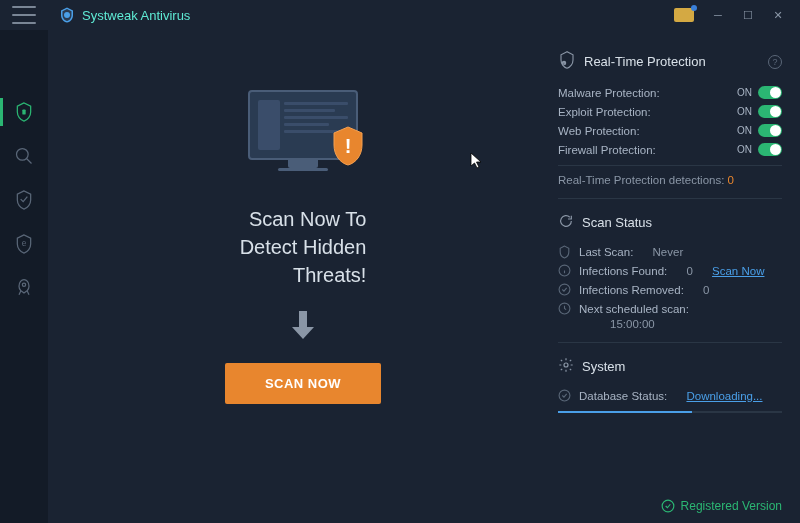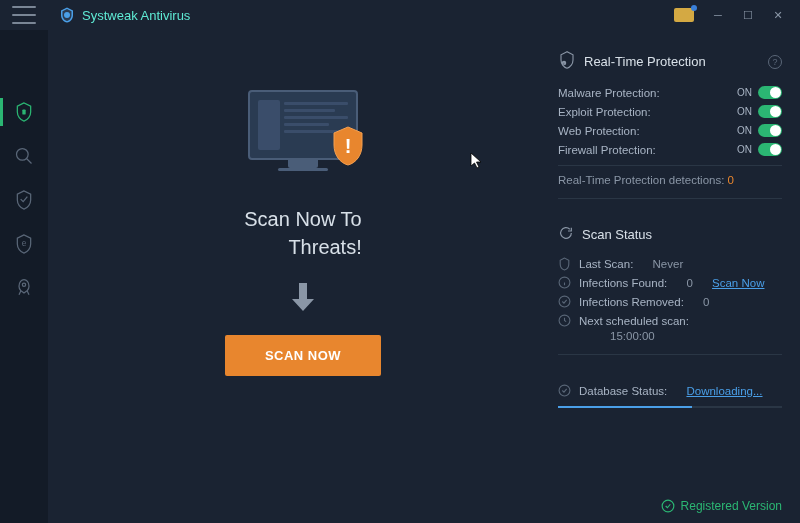--- a/index.html
+++ b/index.html
@@ -27,21 +27,21 @@
 .monitor-content{padding:8px;display:flex;gap:4px}
 .monitor-sidebar{width:22px;height:50px;background:#3a4d6a;border-radius:2px}
 .monitor-lines{flex:1;display:flex;flex-direction:column;gap:4px;padding-top:2px}
 .monitor-line{height:3px;background:#3a4d6a;border-radius:1px}
 .monitor-stand{width:30px;height:8px;background:#4a5d78;margin:0 auto;border-radius:0 0 2px 2px}
 .monitor-base{width:50px;height:3px;background:#4a5d78;margin:0 auto;border-radius:2px}
 .shield-overlay{position:absolute;right:-8px;bottom:8px;width:36px;height:42px}
 .scan-text{font-size:20px;color:#d8e0e8;text-align:right;line-height:1.4;font-weight:400;margin-bottom:20px}
 .arrow-down{color:#8a96a6;margin-bottom:18px}
 .scan-btn{background:#e8862e;color:#fff;border:none;padding:13px 40px;font-size:13px;font-weight:600;letter-spacing:0.5px;cursor:pointer;border-radius:2px}
-.right-panel{width:242px;padding-right:18px;display:flex;flex-direction:column;gap:26px;font-size:11.5px}
+.right-panel{width:242px;padding-right:18px;display:flex;flex-direction:column;gap:14px;font-size:11.5px}
 .section{border-bottom:1px solid #2a3645;padding-bottom:12px}
 .section:last-of-type{border-bottom:none}
 .section-header{display:flex;align-items:center;gap:8px;margin-bottom:10px;color:#d8e0e8;font-size:13px}
 .help-icon{margin-left:auto;width:14px;height:14px;border:1px solid #5a6778;border-radius:50%;display:flex;align-items:center;justify-content:center;font-size:9px;color:#5a6778;cursor:pointer}
 .status-msg{color:#8a96a6;font-size:11px;line-height:1.4;padding-left:2px;margin-bottom:8px;display:flex;align-items:flex-start;gap:6px}
 .chevron{color:#5a6778;font-size:10px;margin-top:2px}
 .protection-row{display:flex;align-items:center;justify-content:space-between;padding:3px 0;color:#a8b4c4}
 .toggle-group{display:flex;align-items:center;gap:6px}
 .on-label{font-size:10px;color:#a8b4c4}
 .toggle{width:24px;height:13px;background:#2bb673;border-radius:7px;position:relative;cursor:pointer}
@@ -139,20 +139,21 @@
         <div class="monitor-base"></div>
         <div class="shield-overlay">
           <svg width="36" height="42" viewBox="0 0 36 42">
               <path fill="#e8862e" stroke="#f5a050" stroke-width="1" d="M18 2L4 8v12c0 10 6 18 14 20 8-2 14-10 14-20V8L18 2z"></path>
               <text x="18" y="28" text-anchor="middle" font-size="20" font-weight="bold" fill="#fff">!</text>
             </svg>
         </div>
       </div>
       <div class="scan-text">
         <div>Scan Now To</div>
+        <div>Detect Hidden</div>
         <div>Threats!</div>
       </div>
       <div class="arrow-down">
         <svg width="28" height="32" viewBox="0 0 28 32">
             <path fill="currentColor" d="M10 2h8v16h7L14 30 3 18h7V2z"></path>
           </svg>
       </div>
       <button class="scan-btn">SCAN NOW</button>
     </div>
 
@@ -246,20 +247,29 @@
                 <circle cx="12" cy="12" r="10" fill="none" stroke="currentColor" stroke-width="2"></circle>
                 <path d="M12 7v5l3 2" fill="none" stroke="currentColor" stroke-width="2"></path>
               </svg>
             </span>
           <span>Next scheduled scan:</span>&nbsp;
         </div>
         <div class="schedule-time">15:00:00</div>
       </div>
 
       <div class="section">
+        <div class="section-header">
+          <span>
+            <svg width="16" height="16" viewBox="0 0 24 24">
+                <circle cx="12" cy="12" r="3" fill="none" stroke="#8a96a6" stroke-width="1.8"></circle>
+                <path fill="none" stroke="#8a96a6" stroke-width="1.8" d="M12 2v3M12 19v3M4.2 4.2l2.1 2.1M17.7 17.7l2.1 2.1M2 12h3M19 12h3M4.2 19.8l2.1-2.1M17.7 6.3l2.1-2.1"></path>
+              </svg>
+          </span>
+          <span>System</span>
+        </div>
         <div class="status-row">
           <span class="status-icon">
               <svg width="13" height="13" viewBox="0 0 24 24">
                 <circle cx="12" cy="12" r="10" fill="none" stroke="currentColor" stroke-width="2"></circle>
                 <path d="M8 12l3 3 5-6" fill="none" stroke="currentColor" stroke-width="2"></path>
               </svg>
             </span>
           <span>Database Status:</span>&nbsp;<span class="link">Downloading...</span>
         </div>
         <div class="progress-bar">

